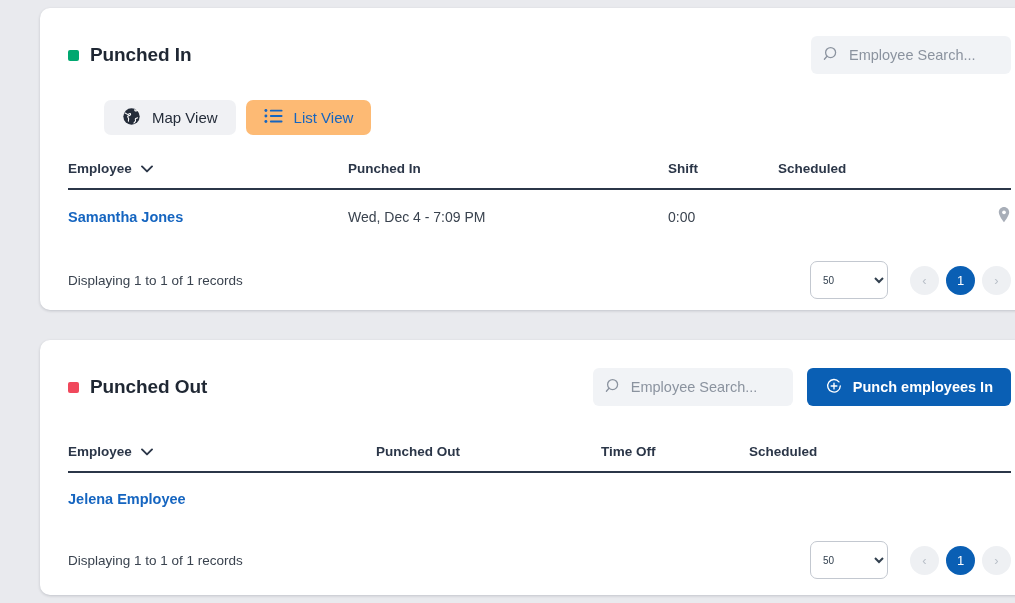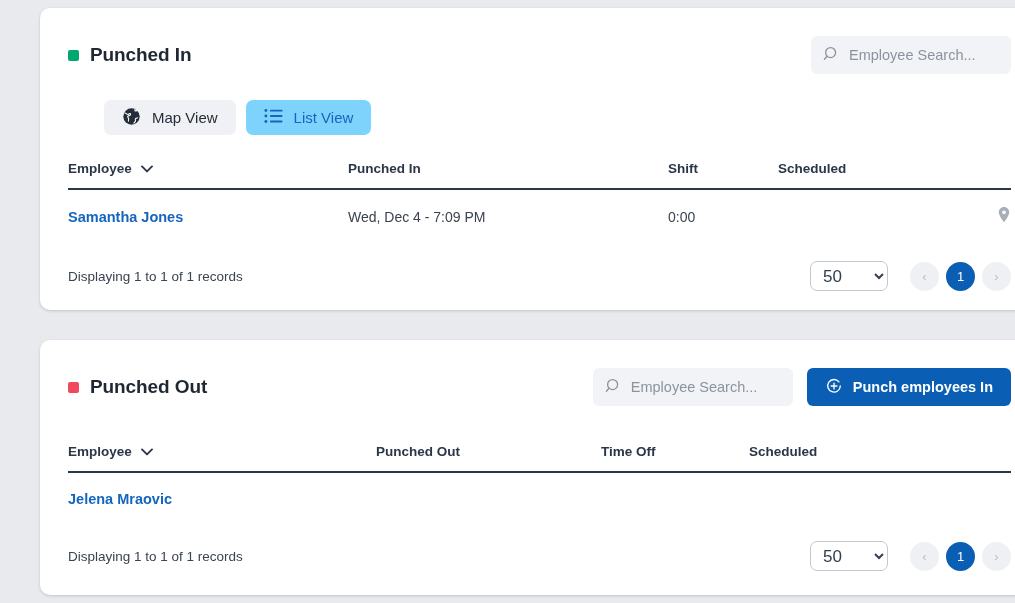--- a/index.html
+++ b/index.html
@@ -108,21 +108,21 @@
     border-radius: 7px;
     padding: 0 18px;
     display: inline-flex;
     align-items: center;
     gap: 11px;
     font-family: "Liberation Sans", sans-serif;
     font-size: 15px;
     cursor: pointer;
   }
   .toggle-inactive { background: #f0f1f4; color: #252d3a; }
-  .toggle-active { background: #7dd3fc; color: #1565c0; }
+  .toggle-active { background: #fdba74; color: #1565c0; }
 
   
   table { width: 100%; border-collapse: collapse; }
   .tbl-1 { margin-top: 26px; }
   .tbl-2 { margin-top: 38px; }
   thead th {
     text-align: left;
     font-size: 13.5px;
     font-weight: bold;
     color: #2b3648;
@@ -153,26 +153,26 @@
     display: flex;
     align-items: center;
     justify-content: space-between;
     margin-top: 20px;
     gap: 31px;
   }
   .records-text { font-size: 13.5px; color: #3a434f; }
   .foot-right { display: flex; align-items: center; gap: 22px; }
   .page-select {
     width: 78px;
-    height: 30px;
+    height: 38px;
     border: 1px solid #c3c8d0;
     border-radius: 7px;
     background: #ffffff;
     font-family: "Liberation Sans", sans-serif;
-    font-size: 17px;
+    font-size: 10px;
     color: #32404f;
     padding-left: 8px;
     cursor: pointer;
   }
   .pager { display: flex; align-items: center; gap: 7px; }
   .pg {
     width: 29px; height: 29px;
     border-radius: 50%;
     border: 0;
     display: inline-flex;
@@ -339,21 +339,21 @@
           </th>
           <th style="width:225px">Punched Out</th>
           <th style="width:148px">Time Off</th>
           <th>Scheduled</th>
           <th style="width:40px"></th>
         </tr>
       </thead>
       <tbody>
         <tr>
           <td>
-            <a class="emp-link" href="#">Jelena Mraovic</a>
+            <a class="emp-link" href="#">Jelena Employee</a>
           </td>
           <td></td>
           <td></td>
           <td></td>
           <td></td>
         </tr>
       </tbody>
     </table>
 
     <div class="card-foot">

